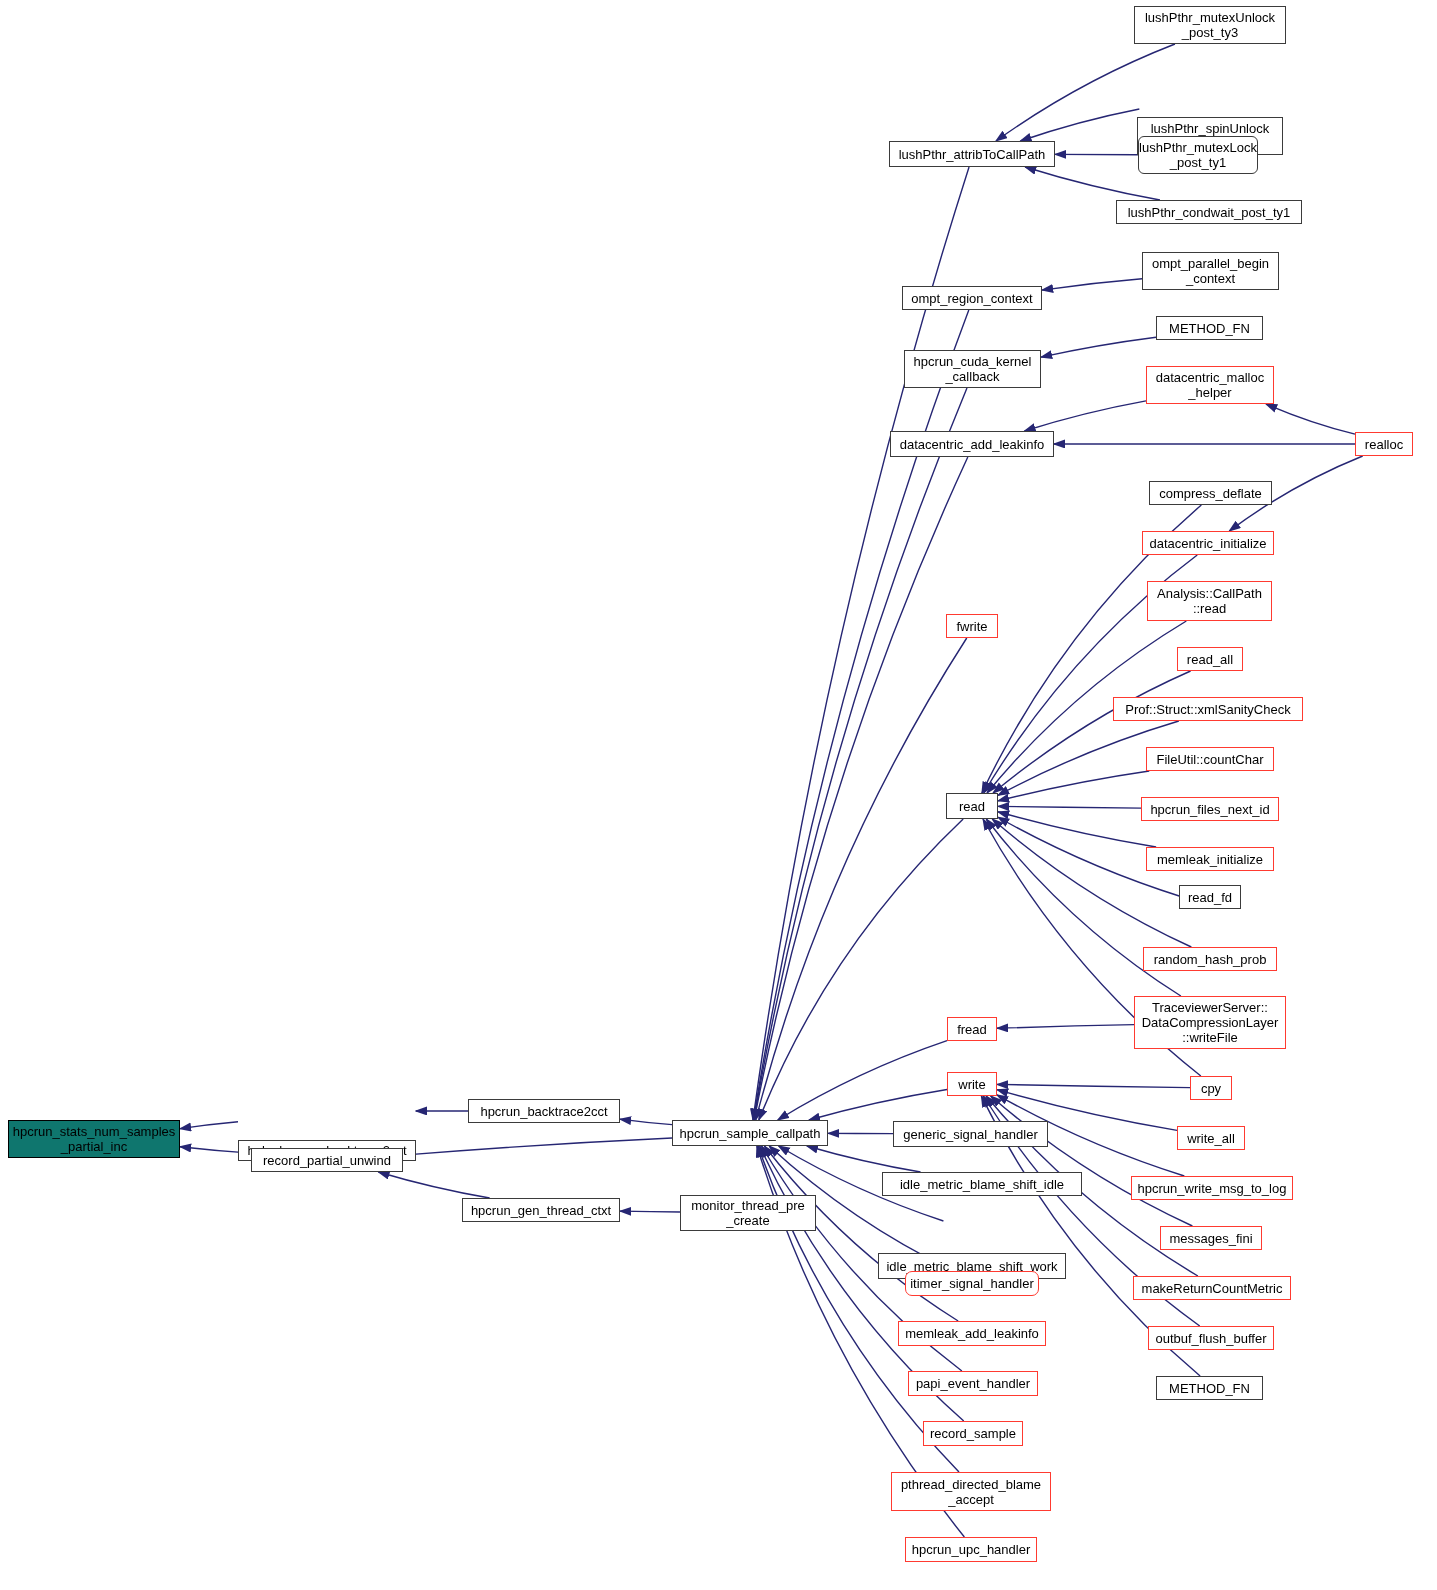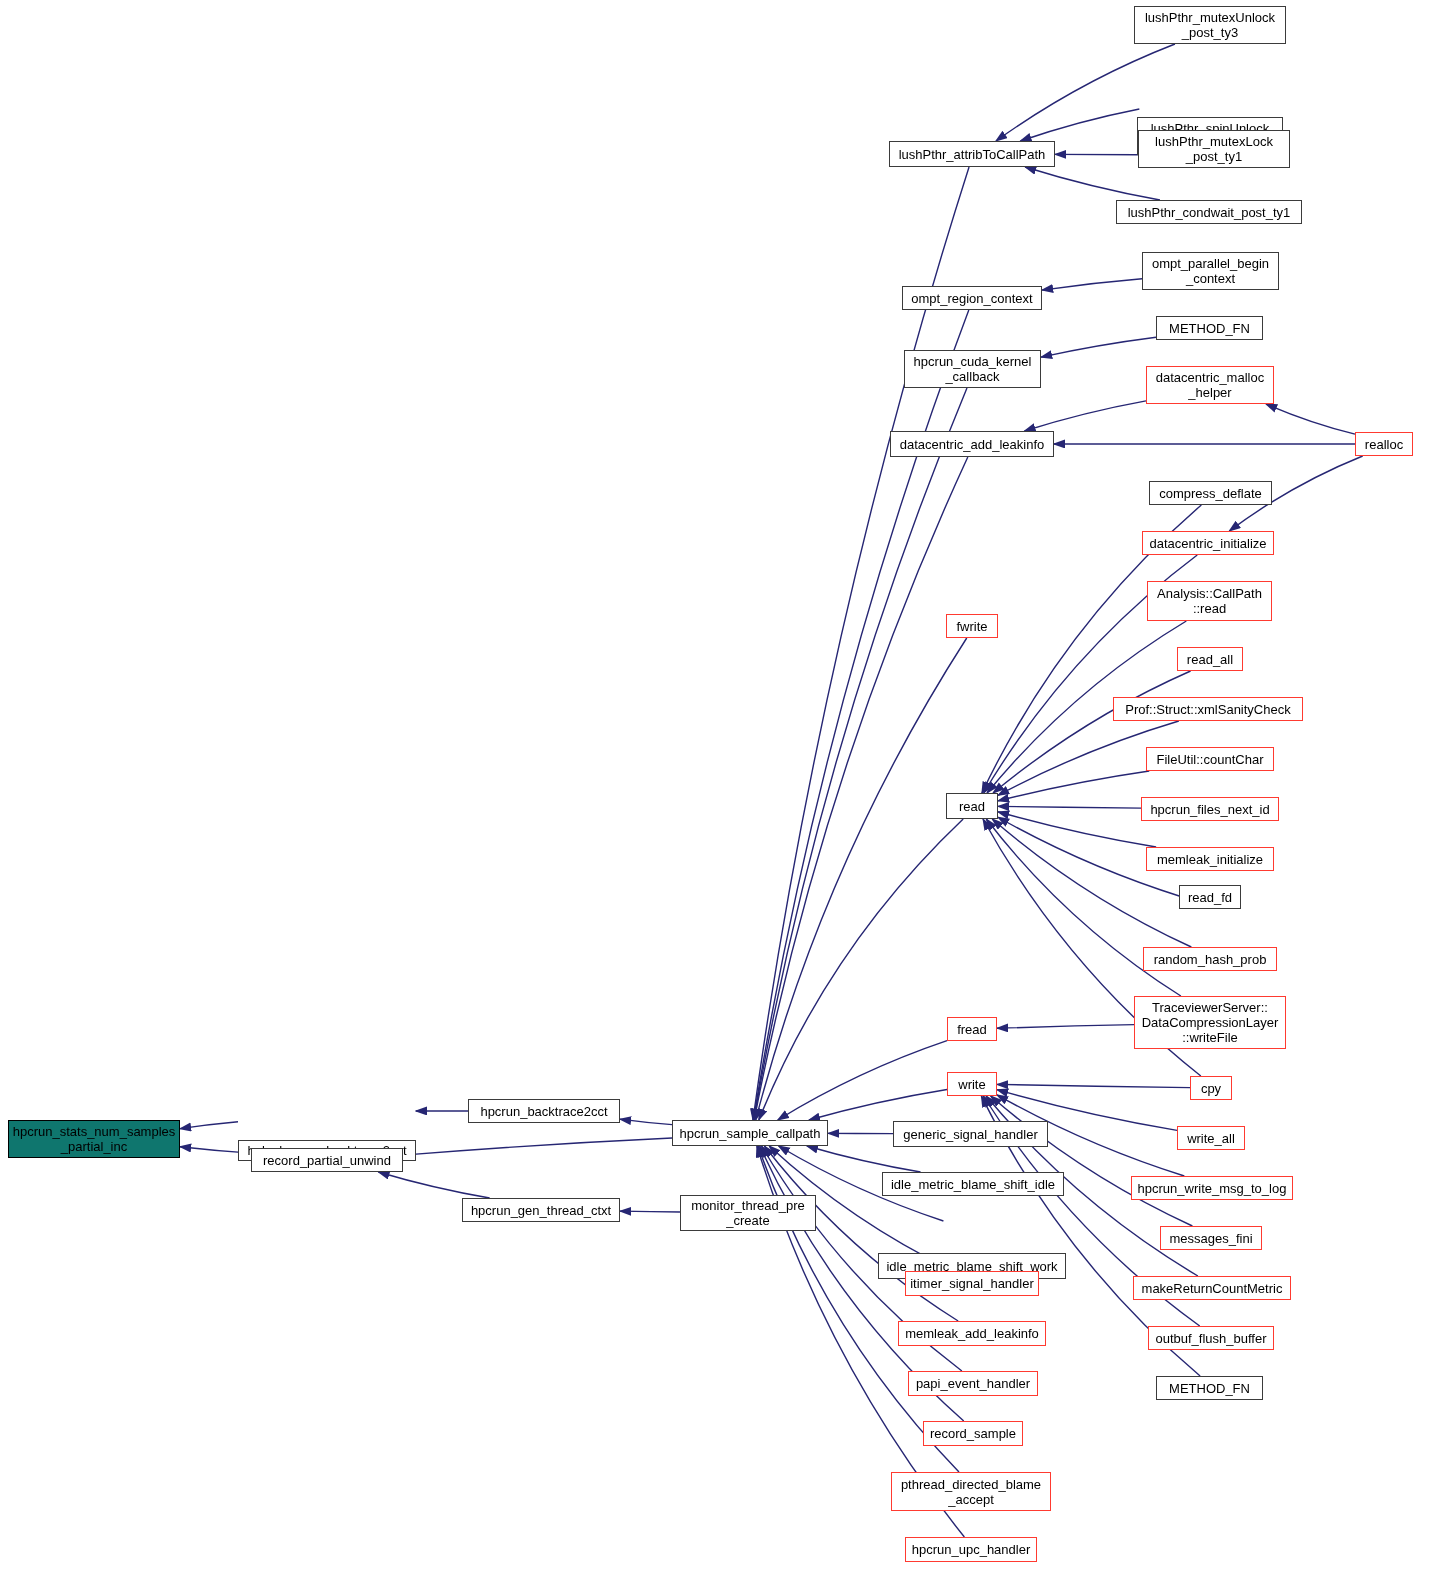--- a/index.html
+++ b/index.html
@@ -103,21 +103,21 @@
       <div class="node" style="left: 468px; top: 1099px; width: 152px; height: 24px;">hpcrun_backtrace2cct</div>
       <div class="node" style="left: 462px; top: 1198px; width: 158px; height: 24px;">hpcrun_gen_thread_ctxt</div>
       <div class="node" style="left: 680px; top: 1195px; width: 136px; height: 36px;">monitor_thread_pre
 _create</div>
       <div class="node" style="left: 672px; top: 1120px; width: 156px; height: 26px;">hpcrun_sample_callpath</div>
       <div class="node" style="left: 889px; top: 141px; width: 166px; height: 26px;">lushPthr_attribToCallPath</div>
       <div class="node" style="left: 1134px; top: 6px; width: 152px; height: 38px;">lushPthr_mutexUnlock
 _post_ty3</div>
       <div class="node" style="left: 1137px; top: 71px; width: 146px; height: 38px; margin-top: 46px;">lushPthr_spinUnlock
 _post_ty3</div>
-      <div class="node" style="left: 1138px; top: 130px; width: 152px; height: 38px;">lushPthr_mutexLock
+      <div class="node" style="left: 1138px; top: 136px; width: 120px; height: 38px; border-radius: 6px;">lushPthr_mutexLock
 _post_ty1</div>
       <div class="node" style="left: 1116px; top: 200px; width: 186px; height: 24px;">lushPthr_condwait_post_ty1</div>
       <div class="node" style="left: 902px; top: 286px; width: 140px; height: 24px; text-align: right;">ompt_region_context</div>
       <div class="node" style="left: 1142px; top: 252px; width: 137px; height: 38px;">ompt_parallel_begin
 _context</div>
       <div class="node" style="left: 904px; top: 350px; width: 137px; height: 38px;">hpcrun_cuda_kernel
 _callback</div>
       <div class="node" style="left: 1156px; top: 316px; width: 107px; height: 24px;">METHOD_FN</div>
       <div class="node" style="left: 890px; top: 431px; width: 164px; height: 26px;">datacentric_add_leakinfo</div>
       <div class="node red" style="left: 1146px; top: 366px; width: 128px; height: 38px;">datacentric_malloc
@@ -142,23 +142,23 @@
       <div class="node red" style="left: 947px; top: 1017px; width: 50px; height: 24px;">fread</div>
       <div class="node red" style="left: 947px; top: 1072px; width: 50px; height: 24px;">write</div>
       <div class="node red" style="left: 1190px; top: 1076px; width: 42px; height: 24px;">cpy</div>
       <div class="node red" style="left: 1177px; top: 1126px; width: 68px; height: 24px;">write_all</div>
       <div class="node red" style="left: 1131px; top: 1176px; width: 162px; height: 24px;">hpcrun_write_msg_to_log</div>
       <div class="node red" style="left: 1160px; top: 1226px; width: 102px; height: 24px;">messages_fini</div>
       <div class="node red" style="left: 1133px; top: 1276px; width: 158px; height: 24px;">makeReturnCountMetric</div>
       <div class="node red" style="left: 1148px; top: 1326px; width: 126px; height: 24px;">outbuf_flush_buffer</div>
       <div class="node" style="left: 1156px; top: 1376px; width: 107px; height: 24px;">METHOD_FN</div>
       <div class="node" style="left: 893px; top: 1121px; width: 155px; height: 26px;">generic_signal_handler</div>
-      <div class="node" style="left: 882px; top: 1172px; width: 182px; height: 24px;">idle_metric_blame_shift_idle</div>
+      <div class="node" style="left: 882px; top: 1172px; width: 200px; height: 24px;">idle_metric_blame_shift_idle</div>
       <div class="node" style="left: 878px; top: 1221px; width: 188px; height: 26px; margin-top: 32px;">idle_metric_blame_shift_work</div>
-      <div class="node red" style="left: 905px; top: 1271px; width: 134px; height: 25px;">itimer_signal_handler</div>
+      <div class="node red" style="left: 905px; top: 1271px; width: 134px; height: 25px; border-radius: 7px;">itimer_signal_handler</div>
       <div class="node red" style="left: 898px; top: 1321px; width: 148px; height: 25px;">memleak_add_leakinfo</div>
       <div class="node red" style="left: 908px; top: 1371px; width: 130px; height: 25px;">papi_event_handler</div>
       <div class="node red" style="left: 923px; top: 1421px; width: 100px; height: 25px;">record_sample</div>
       <div class="node red" style="left: 891px; top: 1472px; width: 160px; height: 39px;">pthread_directed_blame
 _accept</div>
       <div class="node red" style="left: 905px; top: 1537px; width: 132px; height: 25px;">hpcrun_upc_handler</div>
     </div>
 </div>
 
 </body></html>

